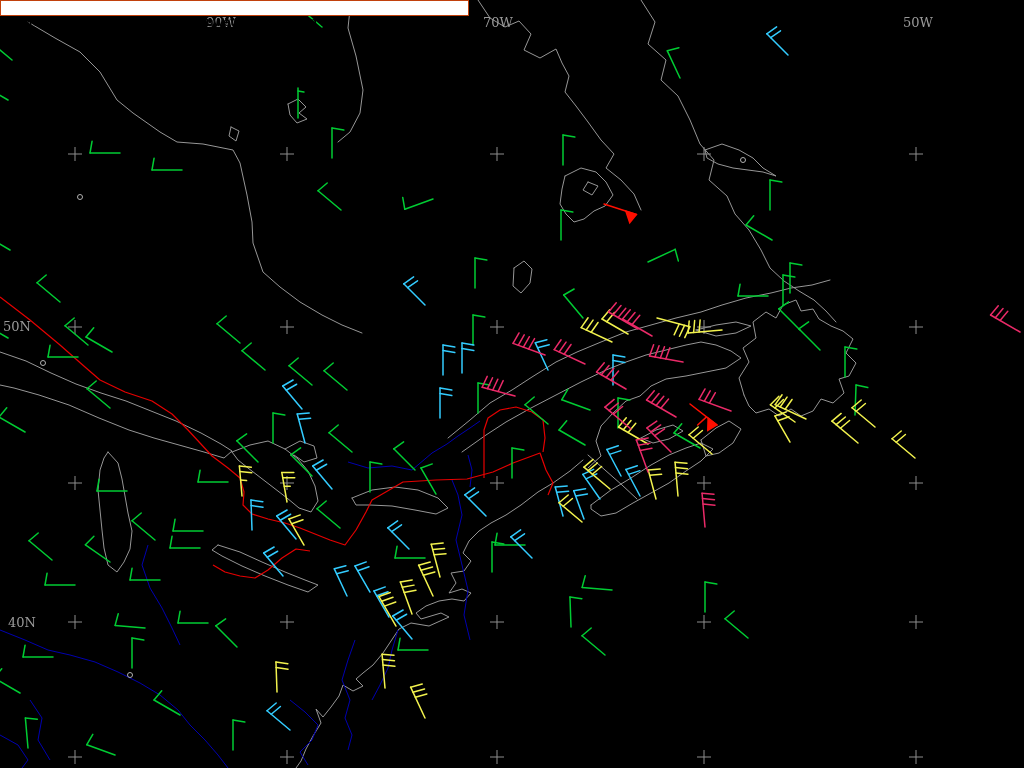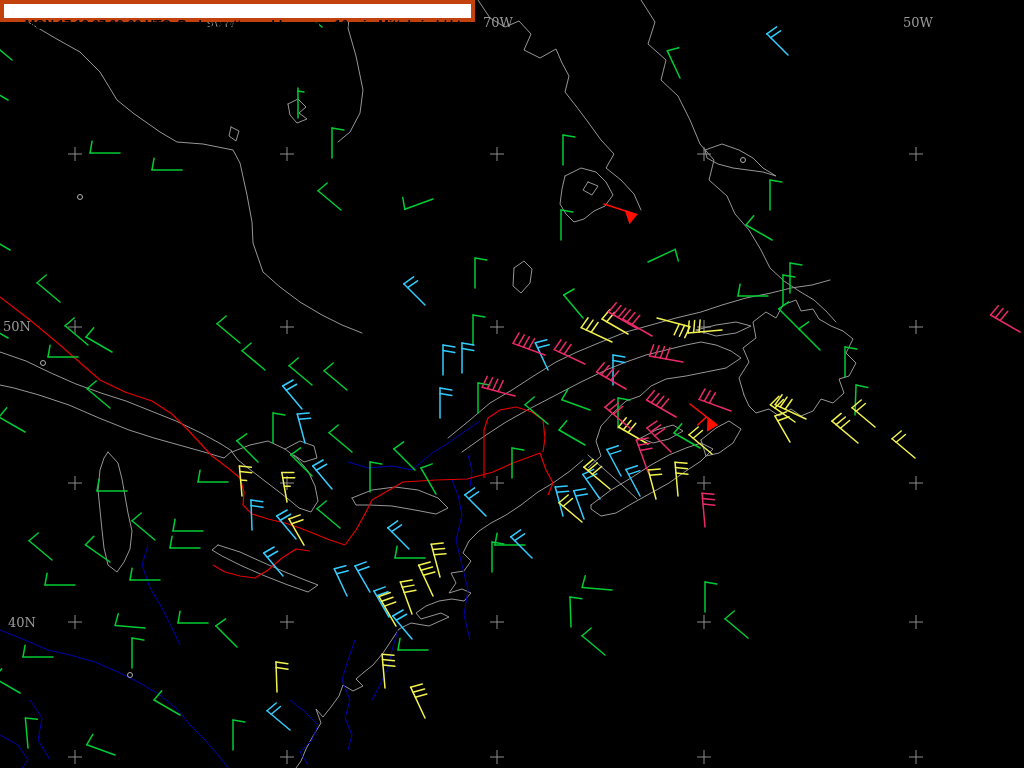--- a/index.html
+++ b/index.html
@@ -1,19 +1,19 @@
 <!DOCTYPE html>
 <html><head>
 <meta charset="utf-8">
 <style>
   html,body{margin:0;padding:0;background:#000;}
   .screen{position:relative;width:1024px;height:768px;background:#000;overflow:hidden;
           font-family:"Liberation Sans",sans-serif;}
   #map{position:absolute;top:0;left:0;}
-  .titlebar{position:absolute;top:0;left:0;background:#ffffff;border:4px solid #c2410c;
+  .titlebar{position:absolute;top:0;left:0;background:#ffffff;border:1px solid #c2410c;
             height:14px;line-height:13px;padding:0 3px;white-space:pre;}
   .titlebar span{font-family:"Liberation Sans",sans-serif;font-size:12.5px;font-weight:bold;color:#000;}
 </style>
 </head>
 <body>
 
 <div class="screen">
 
   <svg id="map" width="1024" height="768" viewBox="0 0 1024 768">
 

